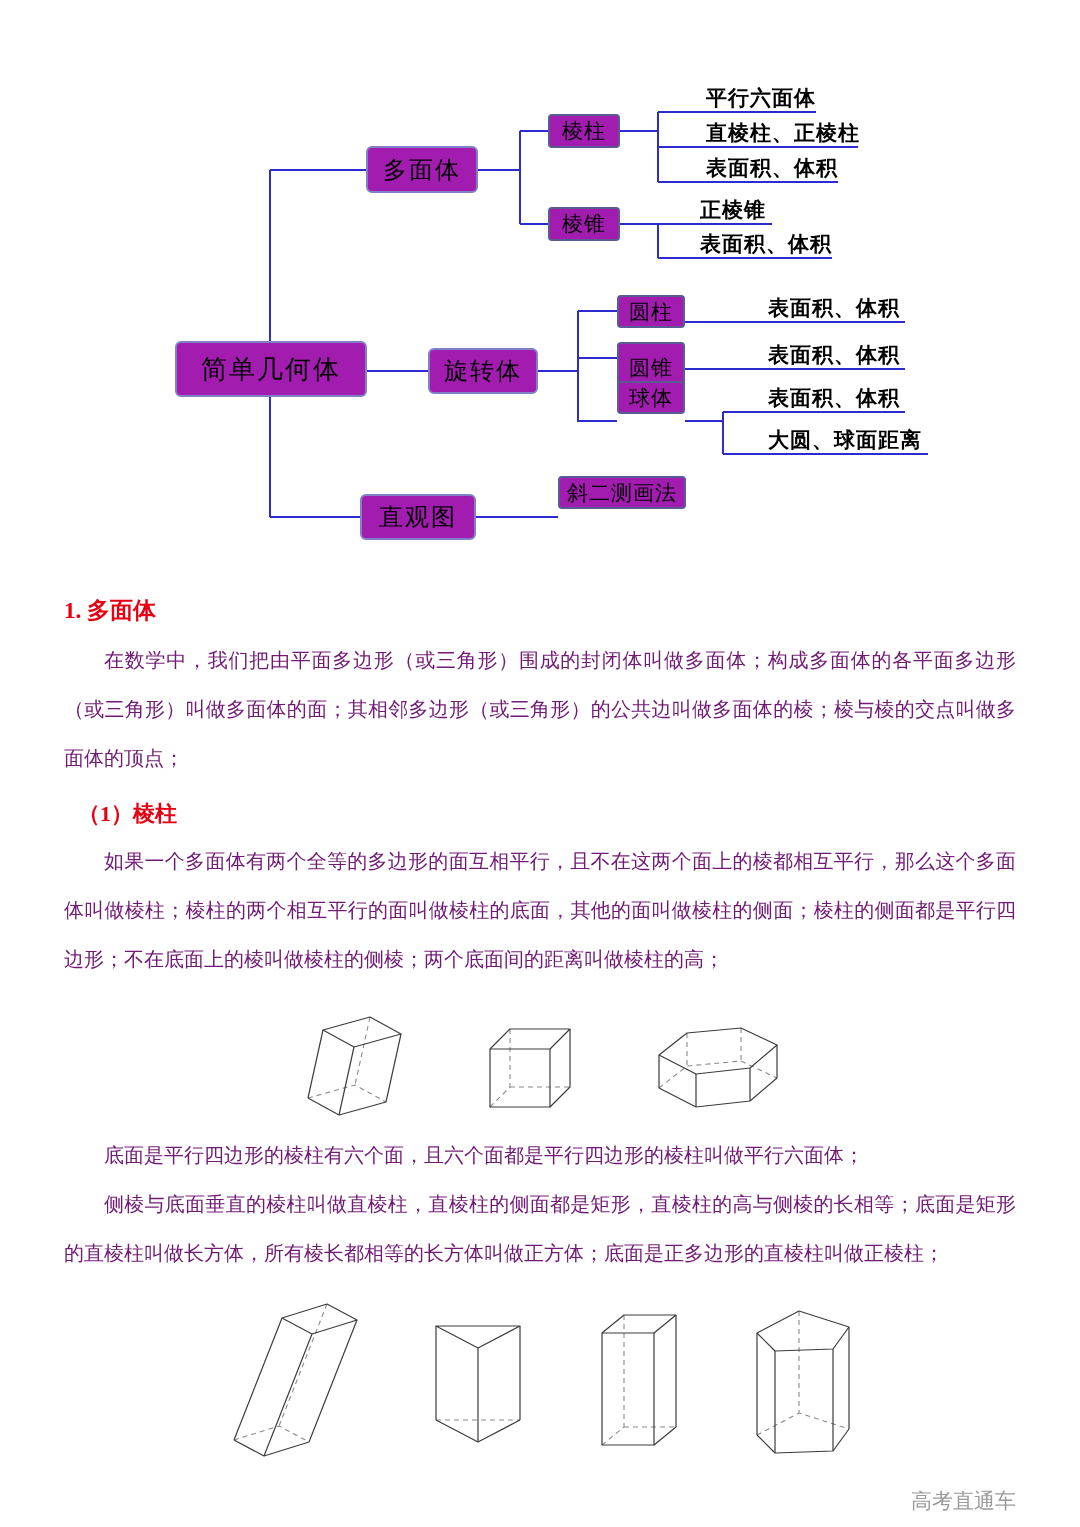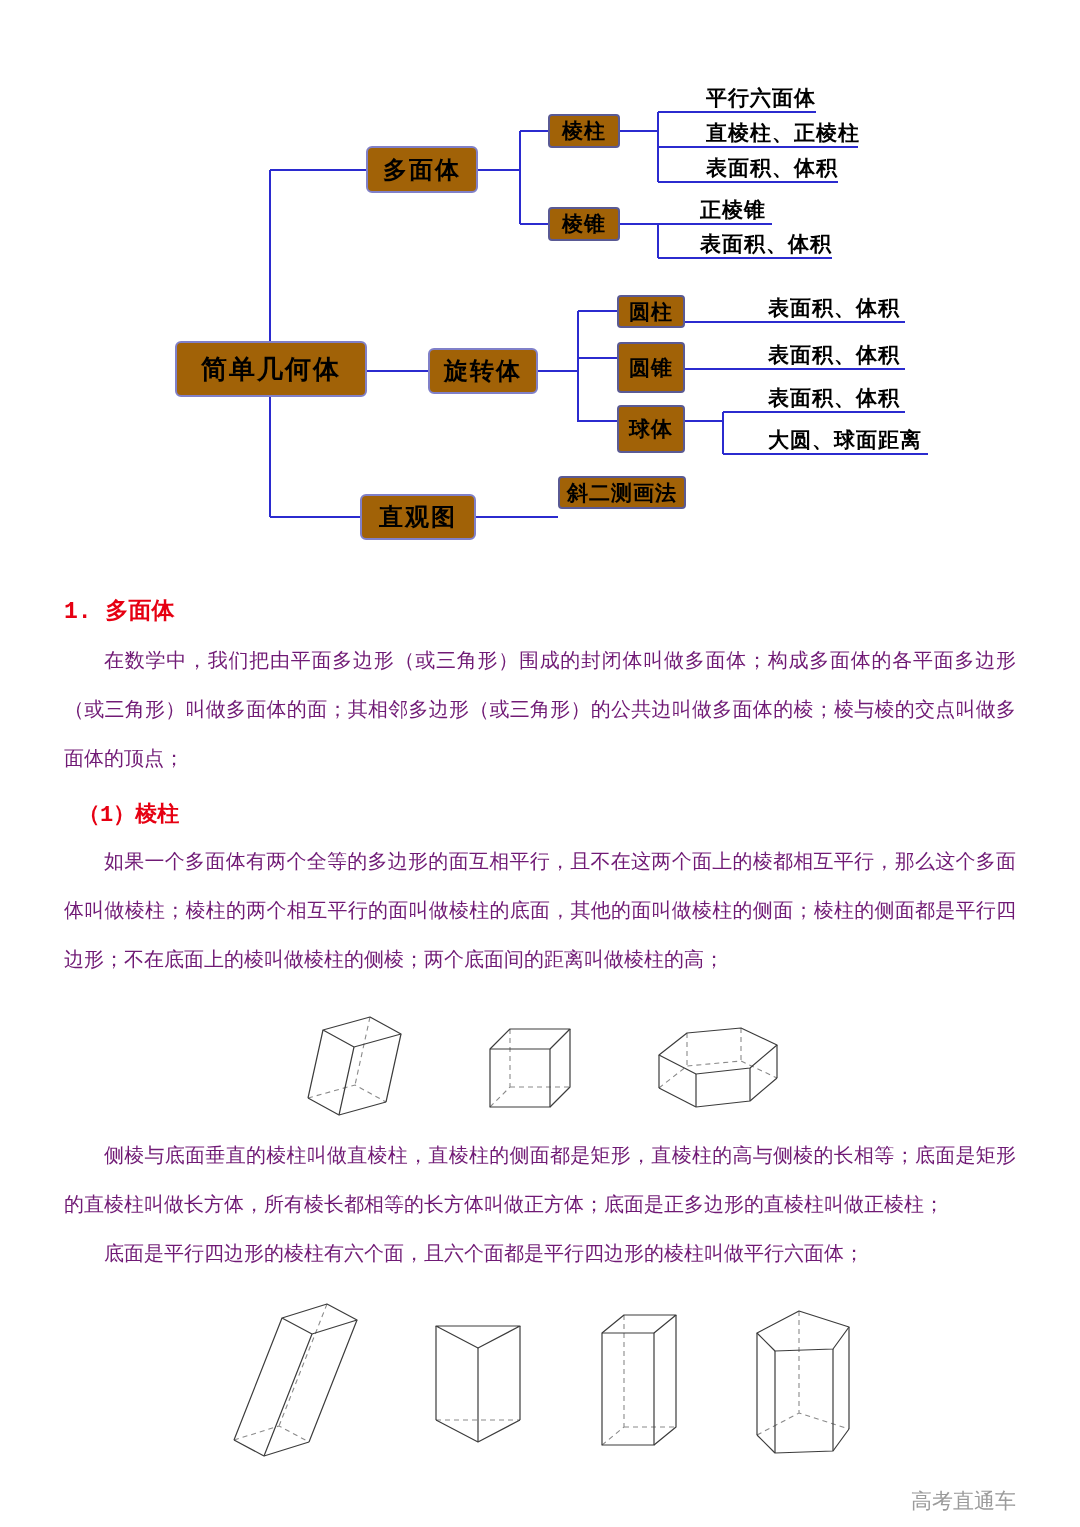--- a/index.html
+++ b/index.html
@@ -7,33 +7,33 @@
   body {
     width:1080px; height:1527px; position:relative; overflow:hidden;
     font-family:"Liberation Serif","DejaVu Serif",serif; color:#111;
   }
 
   
   .mindmap { position:relative; width:1080px; height:565px; }
   .connectors { position:absolute; left:0; top:0; }
   .node {
     position:absolute; display:flex; align-items:center; justify-content:center;
-    background:#a16207; white-space:nowrap; font-weight:700; color:#000;
+    background:#a21caf; white-space:nowrap; font-weight:400; color:#000;
   }
   .node.big  { border:2px solid #8080c8; border-radius:6px; font-size:24px; letter-spacing:2px; }
   .node.root { font-size:26px; }
   .node.small{ border:2px solid #5a5a94; border-radius:4px; font-size:21px; letter-spacing:1px; }
   .leaf {
     position:absolute; font-size:21px; line-height:28px; white-space:nowrap;
     letter-spacing:1px; font-weight:600; color:#000;
   }
 
   
   .content { padding:0 64px; }
-  .red-heading { color:#e60012; font-family:Liberation Mono, monospace; font-weight:bold; }
+  .red-heading { color:#e60012; font-family:Liberation Serif, serif; font-weight:bold; }
   .h1 { font-size:23px; margin:30px 0 10px 0; }
   .h2 { font-size:22px; margin:16px 0 8px 14px; }
   .para { font-size:20px; line-height:49px; text-align:justify; text-indent:2em; color:#701a75; }
 
   
   .figure-row { display:flex; justify-content:center; align-items:center; }
   .row1 { gap:70px; margin:30px 0 12px 0; }
   .row2 { gap:64px; margin:22px 0 0 0; }
   svg.fig { display:block; }
   .fig .solid  { fill:none; stroke:#3c3c3c; stroke-width:1.2; stroke-linejoin:round; }
@@ -73,21 +73,21 @@
 
   <div class="node big root" style="left:175px;top:341px;width:192px;height:56px">简单几何体</div>
   <div class="node big" style="left:366px;top:146px;width:112px;height:47px">多面体</div>
   <div class="node big" style="left:428px;top:348px;width:110px;height:46px">旋转体</div>
   <div class="node big" style="left:360px;top:494px;width:116px;height:46px">直观图</div>
 
   <div class="node small" style="left:548px;top:114px;width:72px;height:34px">棱柱</div>
   <div class="node small" style="left:548px;top:207px;width:72px;height:34px">棱锥</div>
   <div class="node small" style="left:617px;top:295px;width:68px;height:33px">圆柱</div>
   <div class="node small" style="left:617px;top:342px;width:68px;height:51px">圆锥</div>
-  <div class="node small" style="left:617px;top:405px;width:68px;height:48px">球体</div>
+  <div class="node small" style="left:617px;top:381px;width:68px;height:33px">球体</div>
   <div class="node small" style="left:558px;top:476px;width:128px;height:33px">斜二测画法</div>
 
   <div class="leaf" style="left:706px;top:84px">平行六面体</div>
   <div class="leaf" style="left:706px;top:119px">直棱柱、正棱柱</div>
   <div class="leaf" style="left:706px;top:154px">表面积、体积</div>
   <div class="leaf" style="left:700px;top:196px">正棱锥</div>
   <div class="leaf" style="left:700px;top:230px">表面积、体积</div>
   <div class="leaf" style="left:768px;top:294px">表面积、体积</div>
   <div class="leaf" style="left:768px;top:341px">表面积、体积</div>
   <div class="leaf" style="left:768px;top:384px">表面积、体积</div>
@@ -118,23 +118,23 @@
       <path class="solid" d="M92 8 L92 66 L72 86"></path>
     </svg>
     <svg class="fig" width="130" height="95" viewBox="0 0 130 95">
       <path class="hidden" d="M34 14 L34 47 M88 9 L88 42 M6 69 L34 47 L88 42 L124 59"></path>
       <path class="solid" d="M6 36 L34 14 L88 9 L124 26 L97 49 L43 55 Z"></path>
       <path class="solid" d="M6 36 L6 69 M124 26 L124 59 M97 49 L97 82 M43 55 L43 88"></path>
       <path class="solid" d="M6 69 L43 88 L97 82 L124 59"></path>
     </svg>
   </div>
 
+  <p class="para">底面是平行四边形的棱柱有六个面，且六个面都是平行四边形的棱柱叫做平行六面体；</p>
+
   <p class="para">侧棱与底面垂直的棱柱叫做直棱柱，直棱柱的侧面都是矩形，直棱柱的高与侧棱的长相等；底面是矩形的直棱柱叫做长方体，所有棱长都相等的长方体叫做正方体；底面是正多边形的直棱柱叫做正棱柱；</p>
-
-  <p class="para">底面是平行四边形的棱柱有六个面，且六个面都是平行四边形的棱柱叫做平行六面体；</p>
 
   <div class="figure-row row2">
     <svg class="fig" width="140" height="165" viewBox="0 0 140 165">
       <path class="hidden" d="M103 4 L55 126 M10 140 L55 126 L85 142"></path>
       <path class="solid" d="M58 18 L103 4 L133 20 L88 34 Z"></path>
       <path class="solid" d="M58 18 L10 140 M88 34 L40 156 M133 20 L85 142"></path>
       <path class="solid" d="M10 140 L40 156 L85 142"></path>
     </svg>
     <svg class="fig" width="100" height="150" viewBox="0 0 100 150">
       <path class="hidden" d="M8 112 L92 112"></path>

